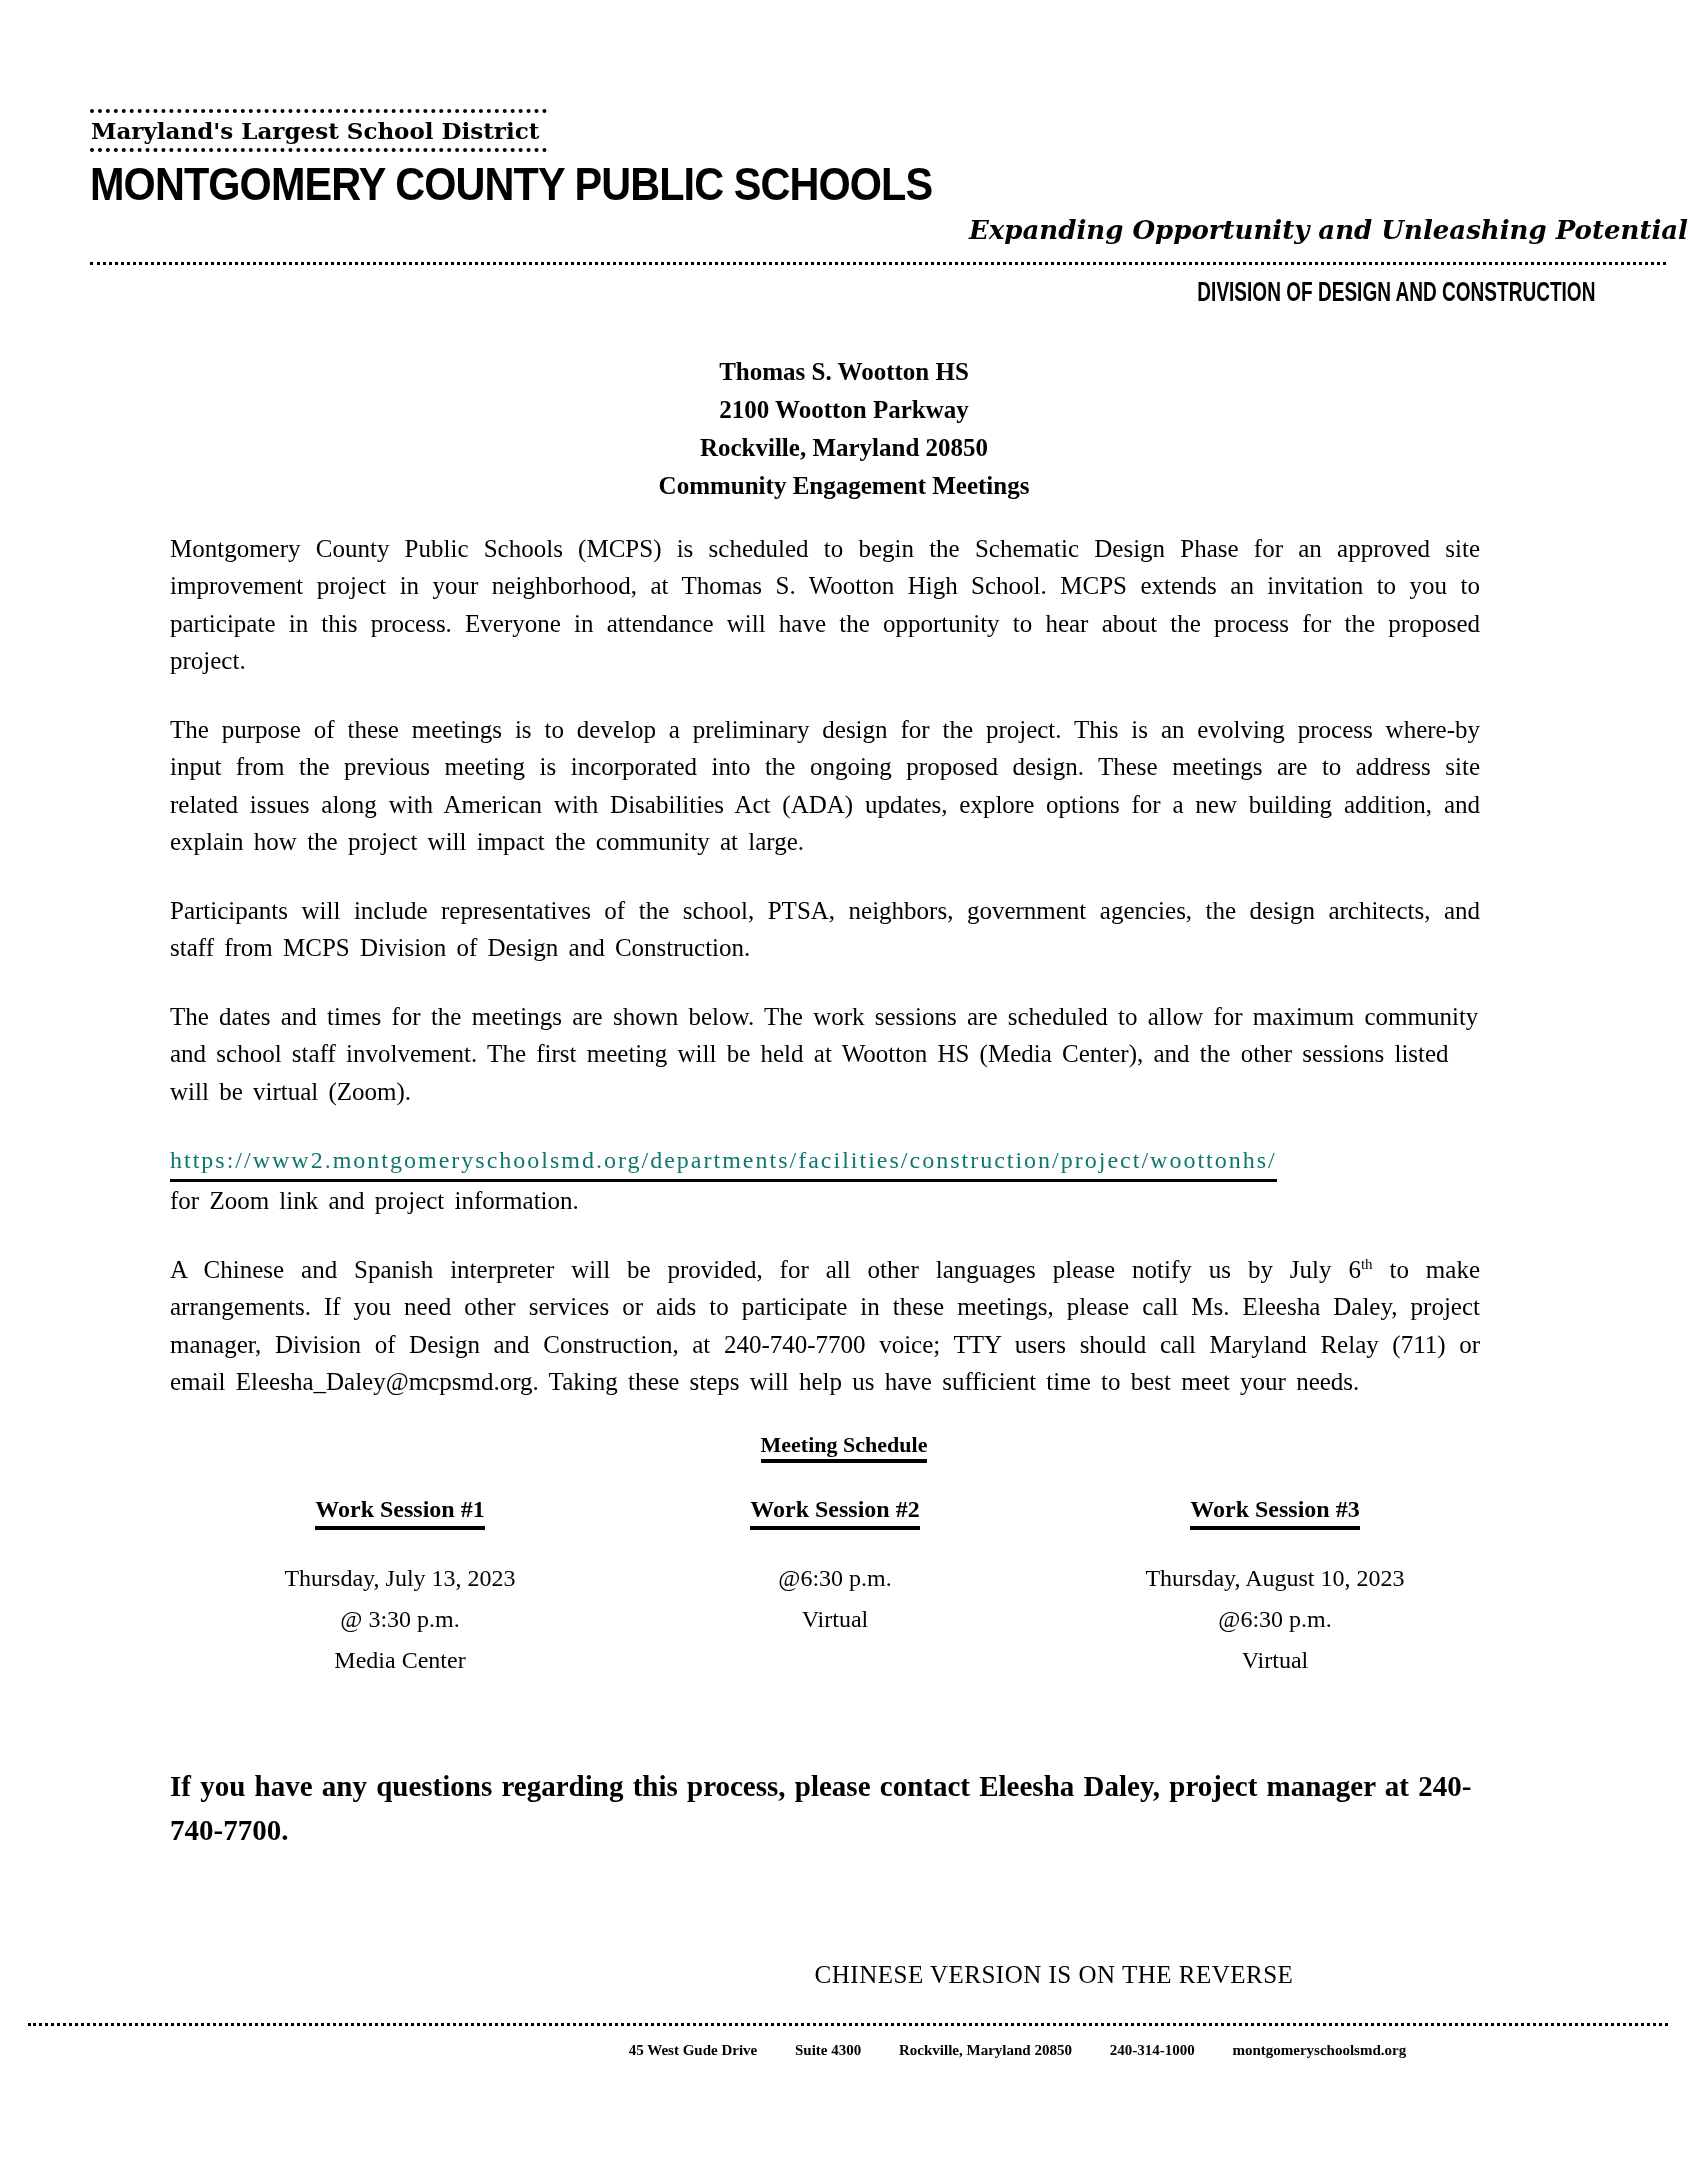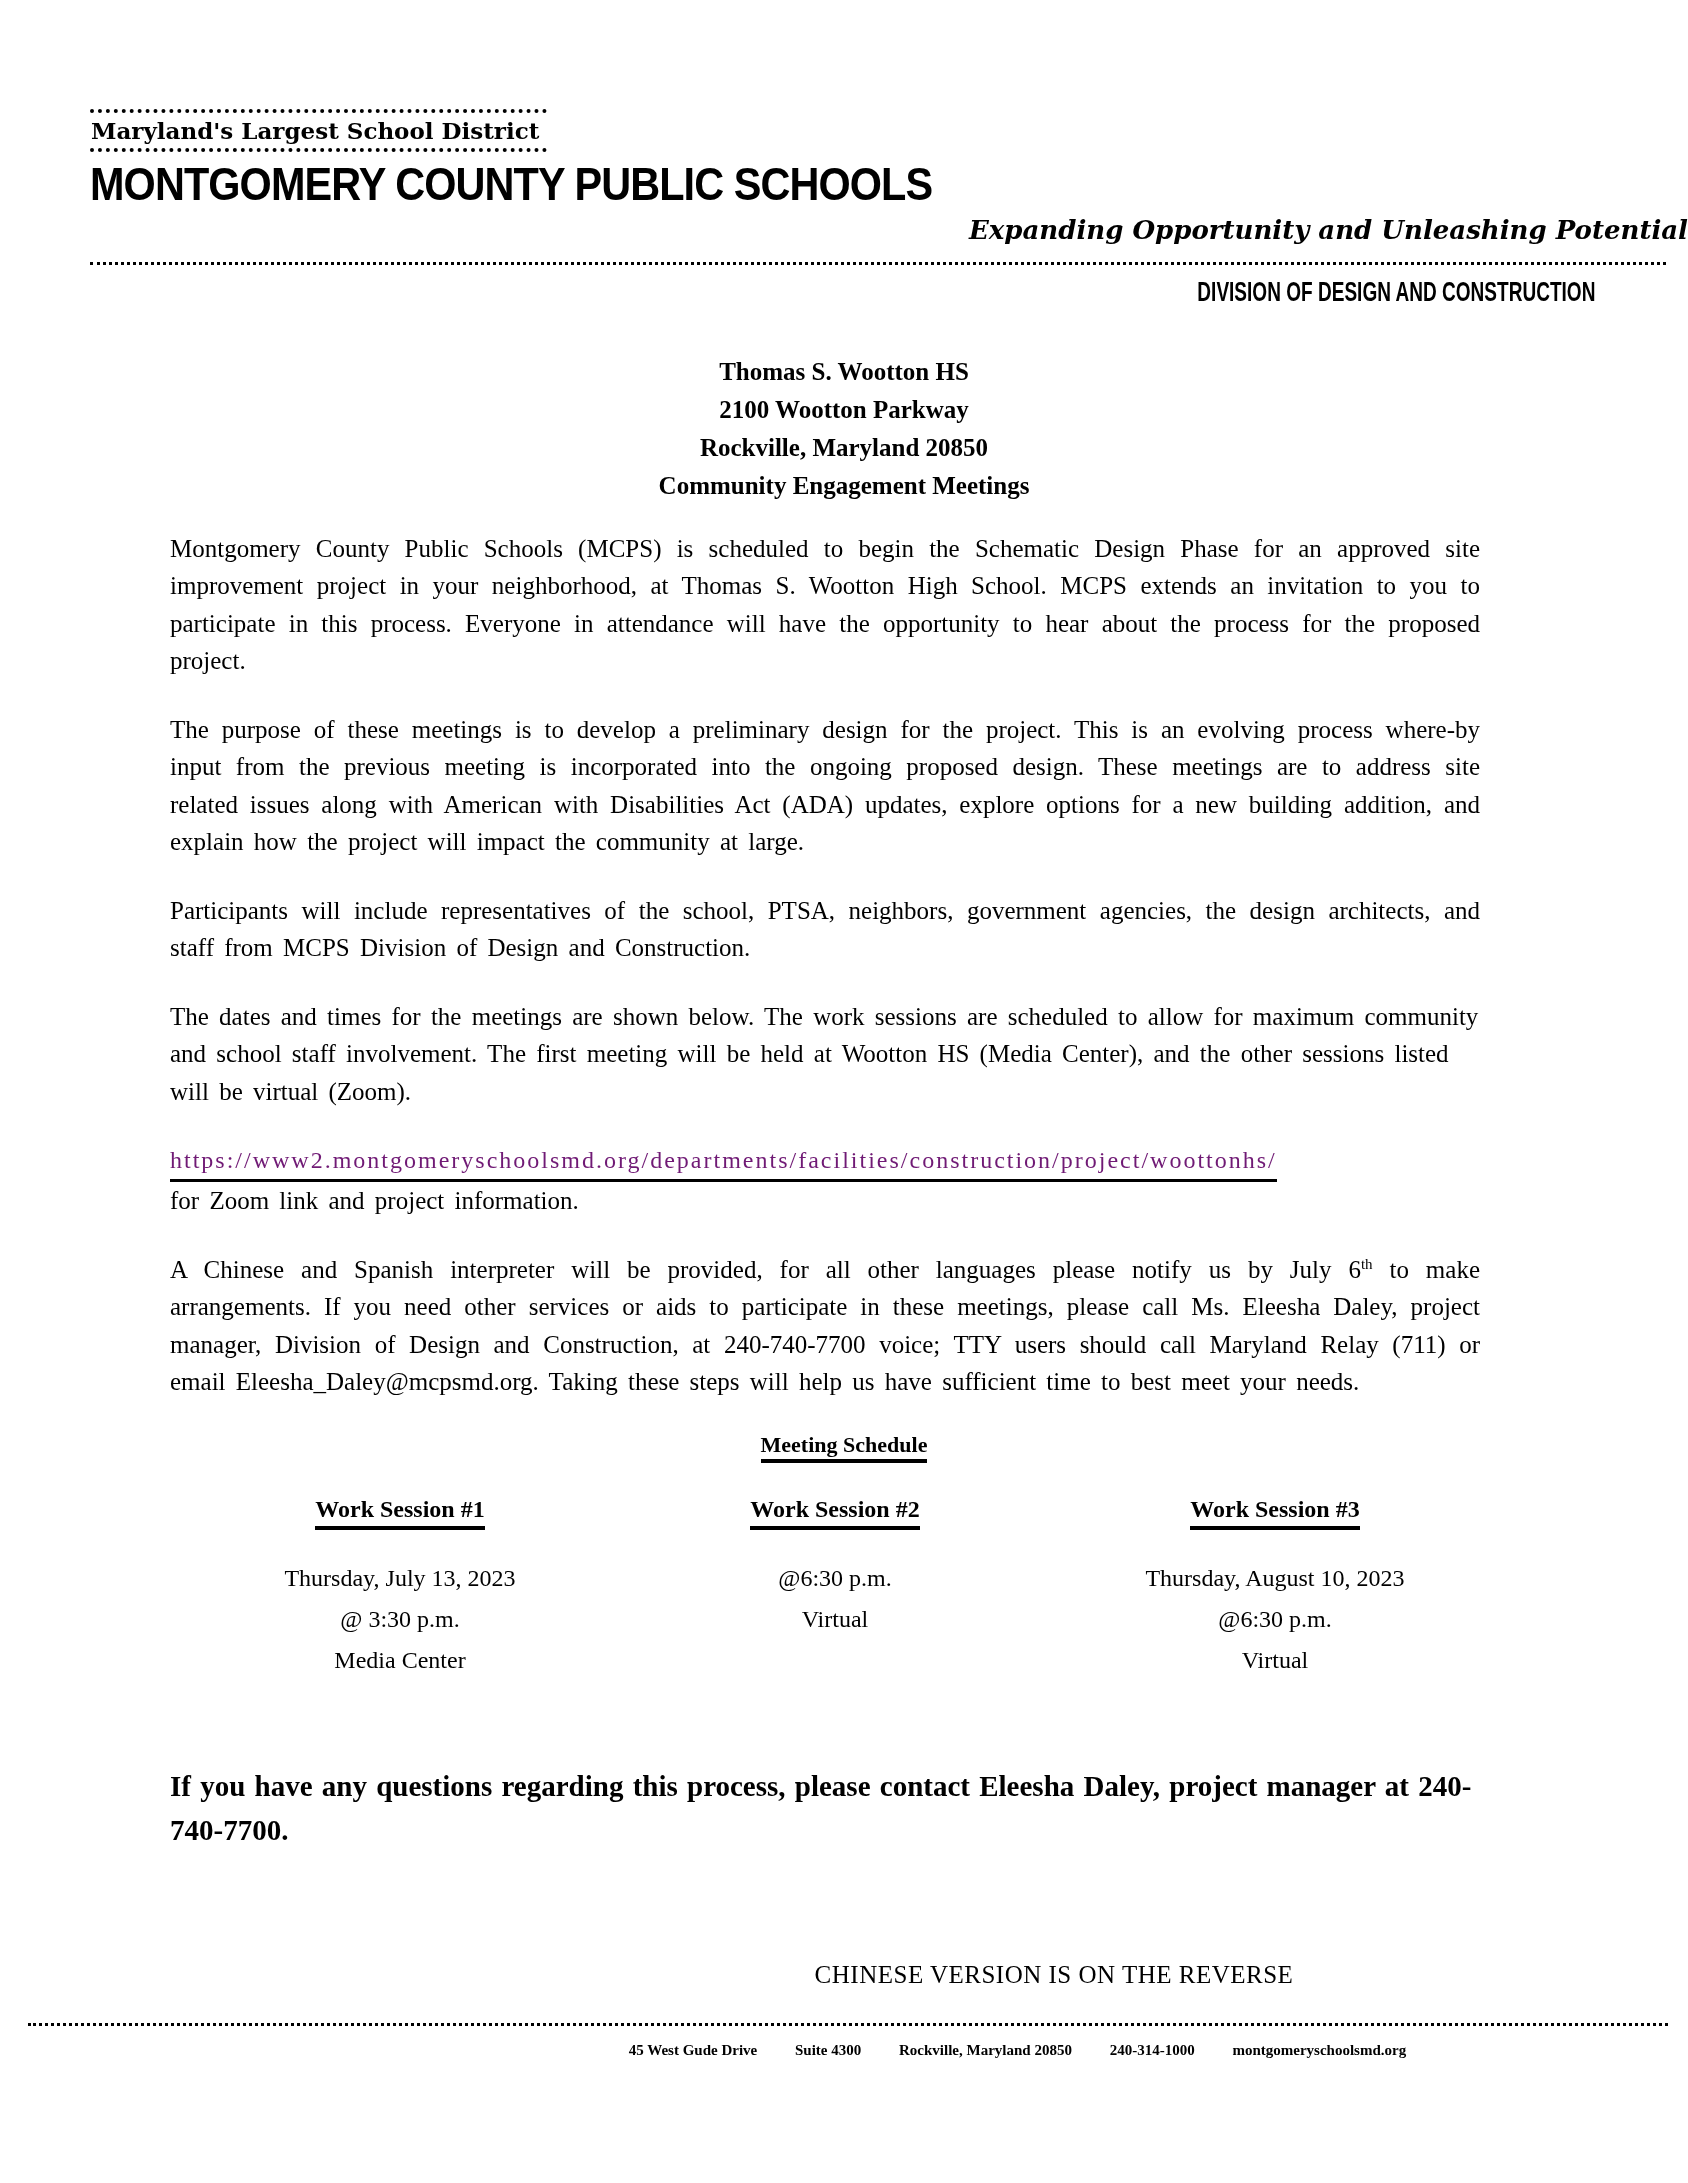--- a/index.html
+++ b/index.html
@@ -73,21 +73,21 @@
     width: 1310px;
     font-size: 25px;
     line-height: 1.5;
     word-spacing: 4px;
     margin-top: 25px;
   }
   .body-text p { margin: 0 0 31px 0; }
   .just { text-align: justify; }
   .url-link {
     display: inline-block;
-    color: #701a75;
+    color: #0f766e;
     text-decoration: none;
     border-bottom: 3px solid #000;
     padding-bottom: 1px;
     letter-spacing: 2px;
     white-space: nowrap;
     font-size: 24px;
   }
   sup.ordinal { font-size: 60%; vertical-align: super; line-height: 0; }
 
   

